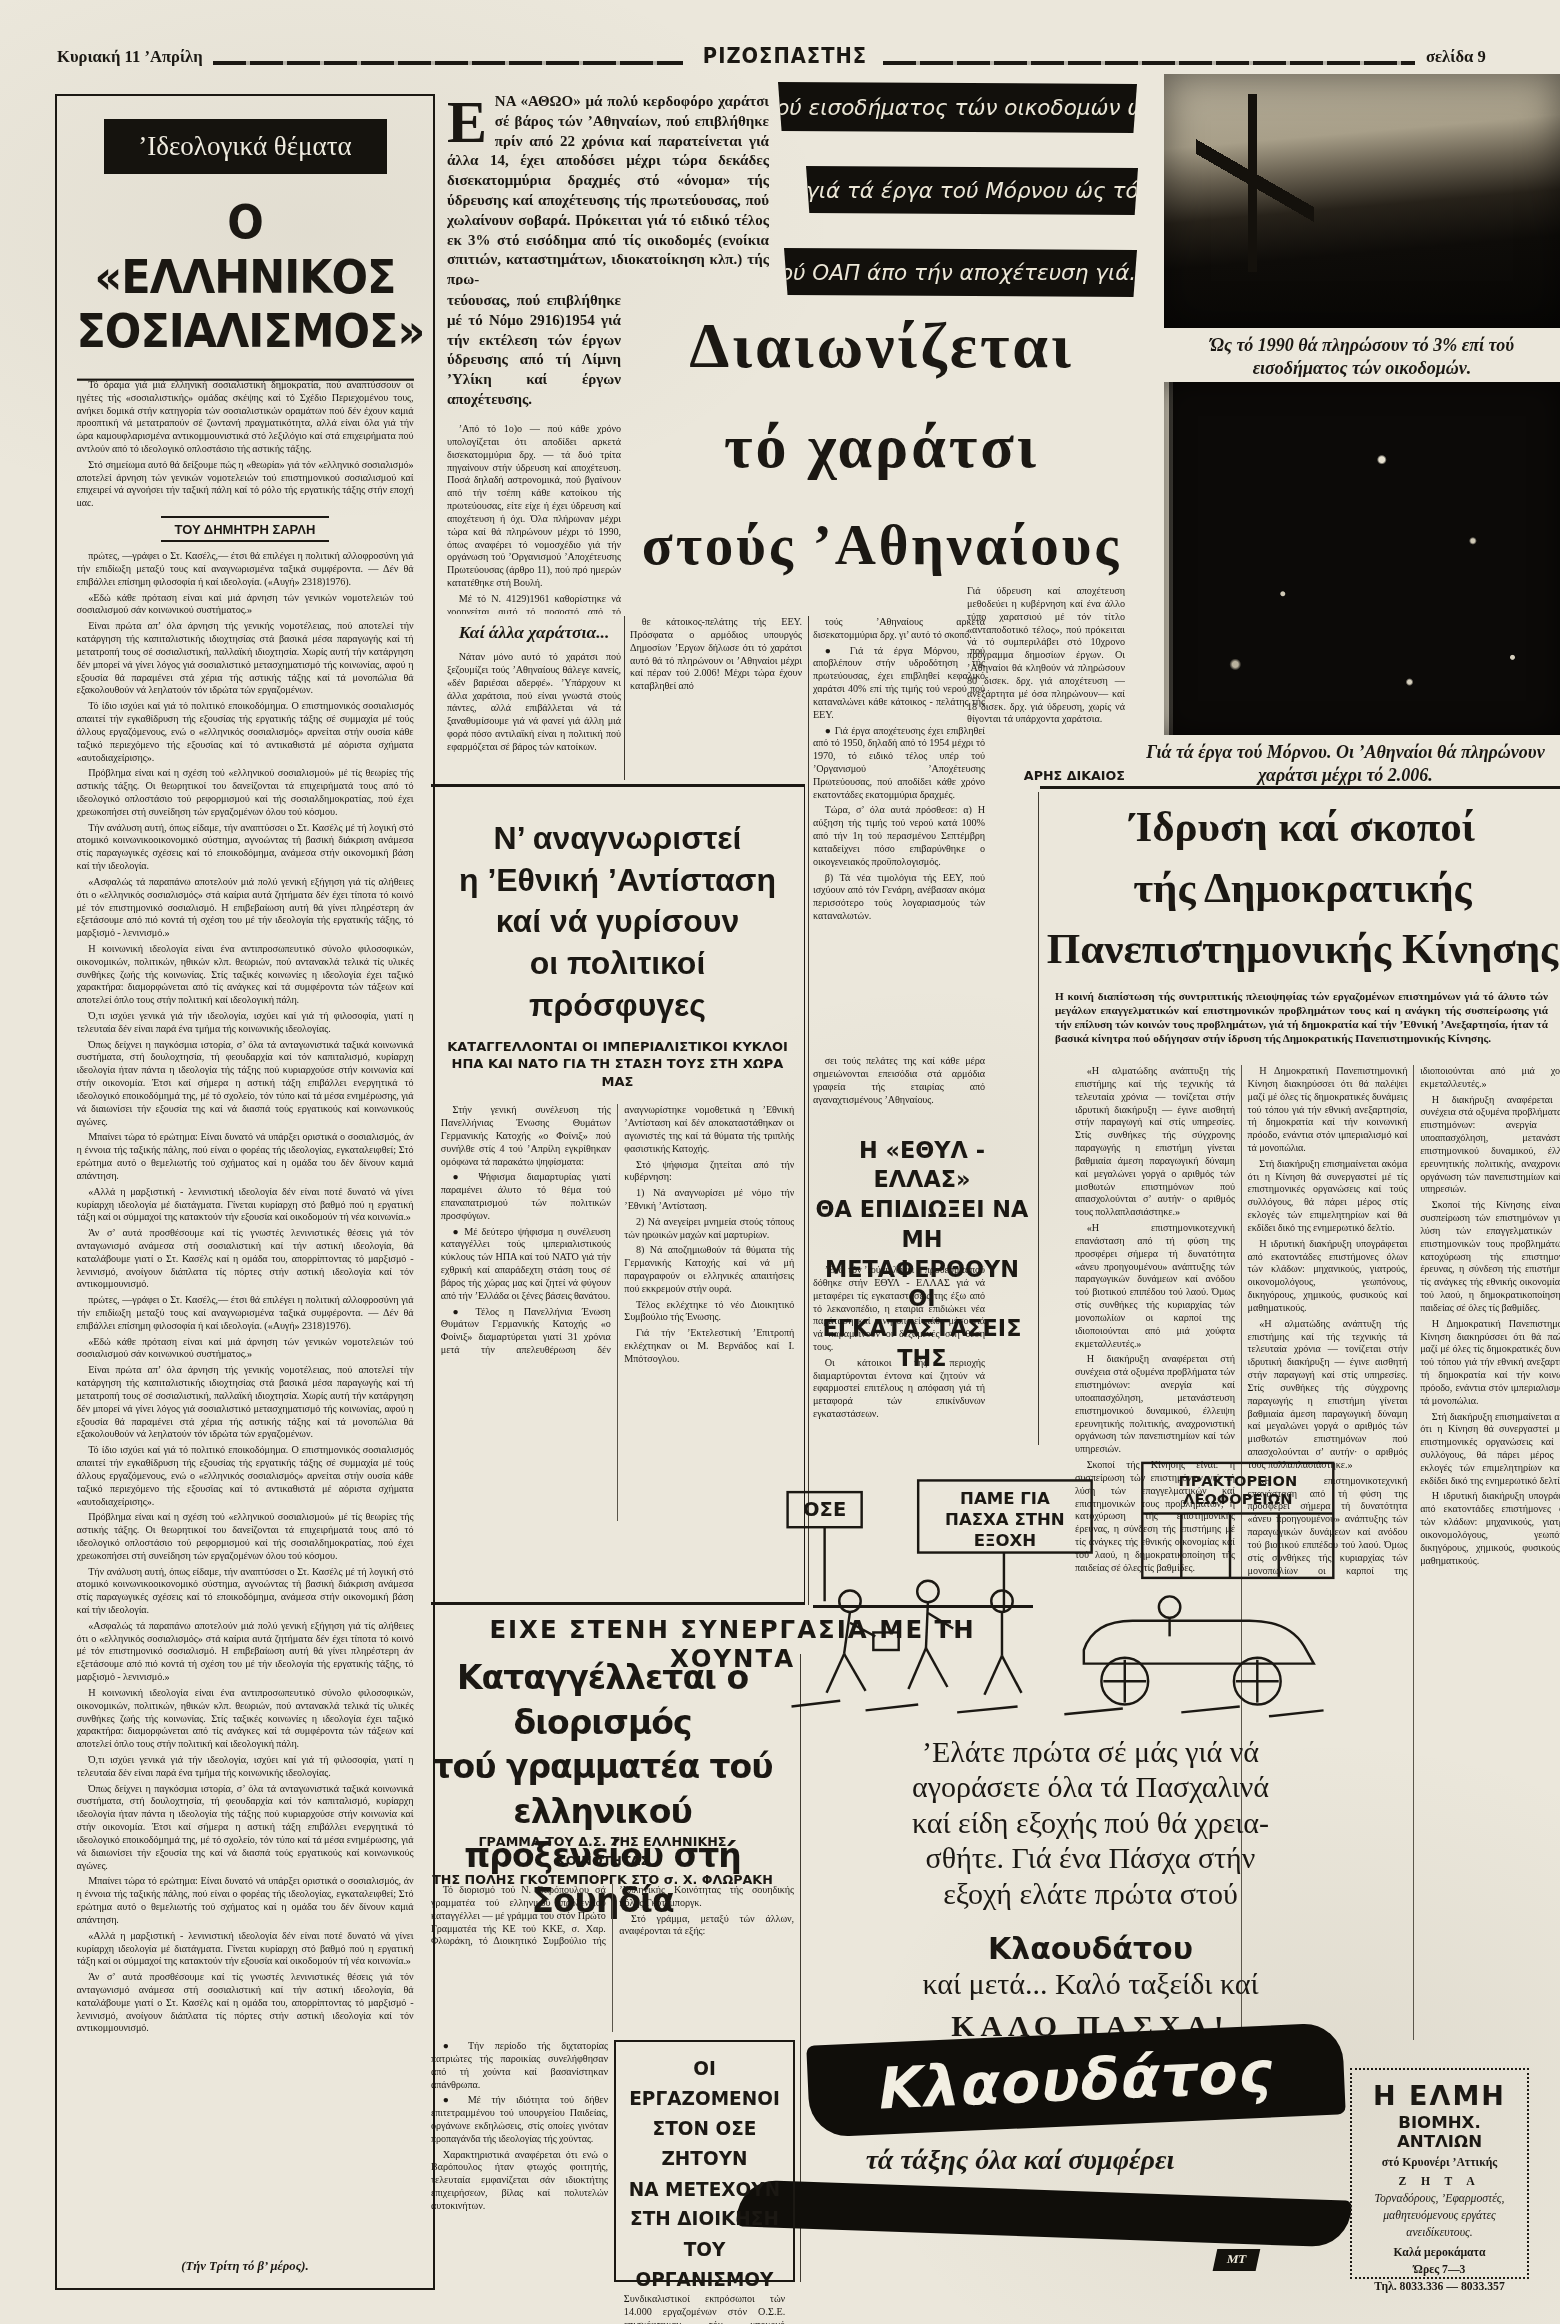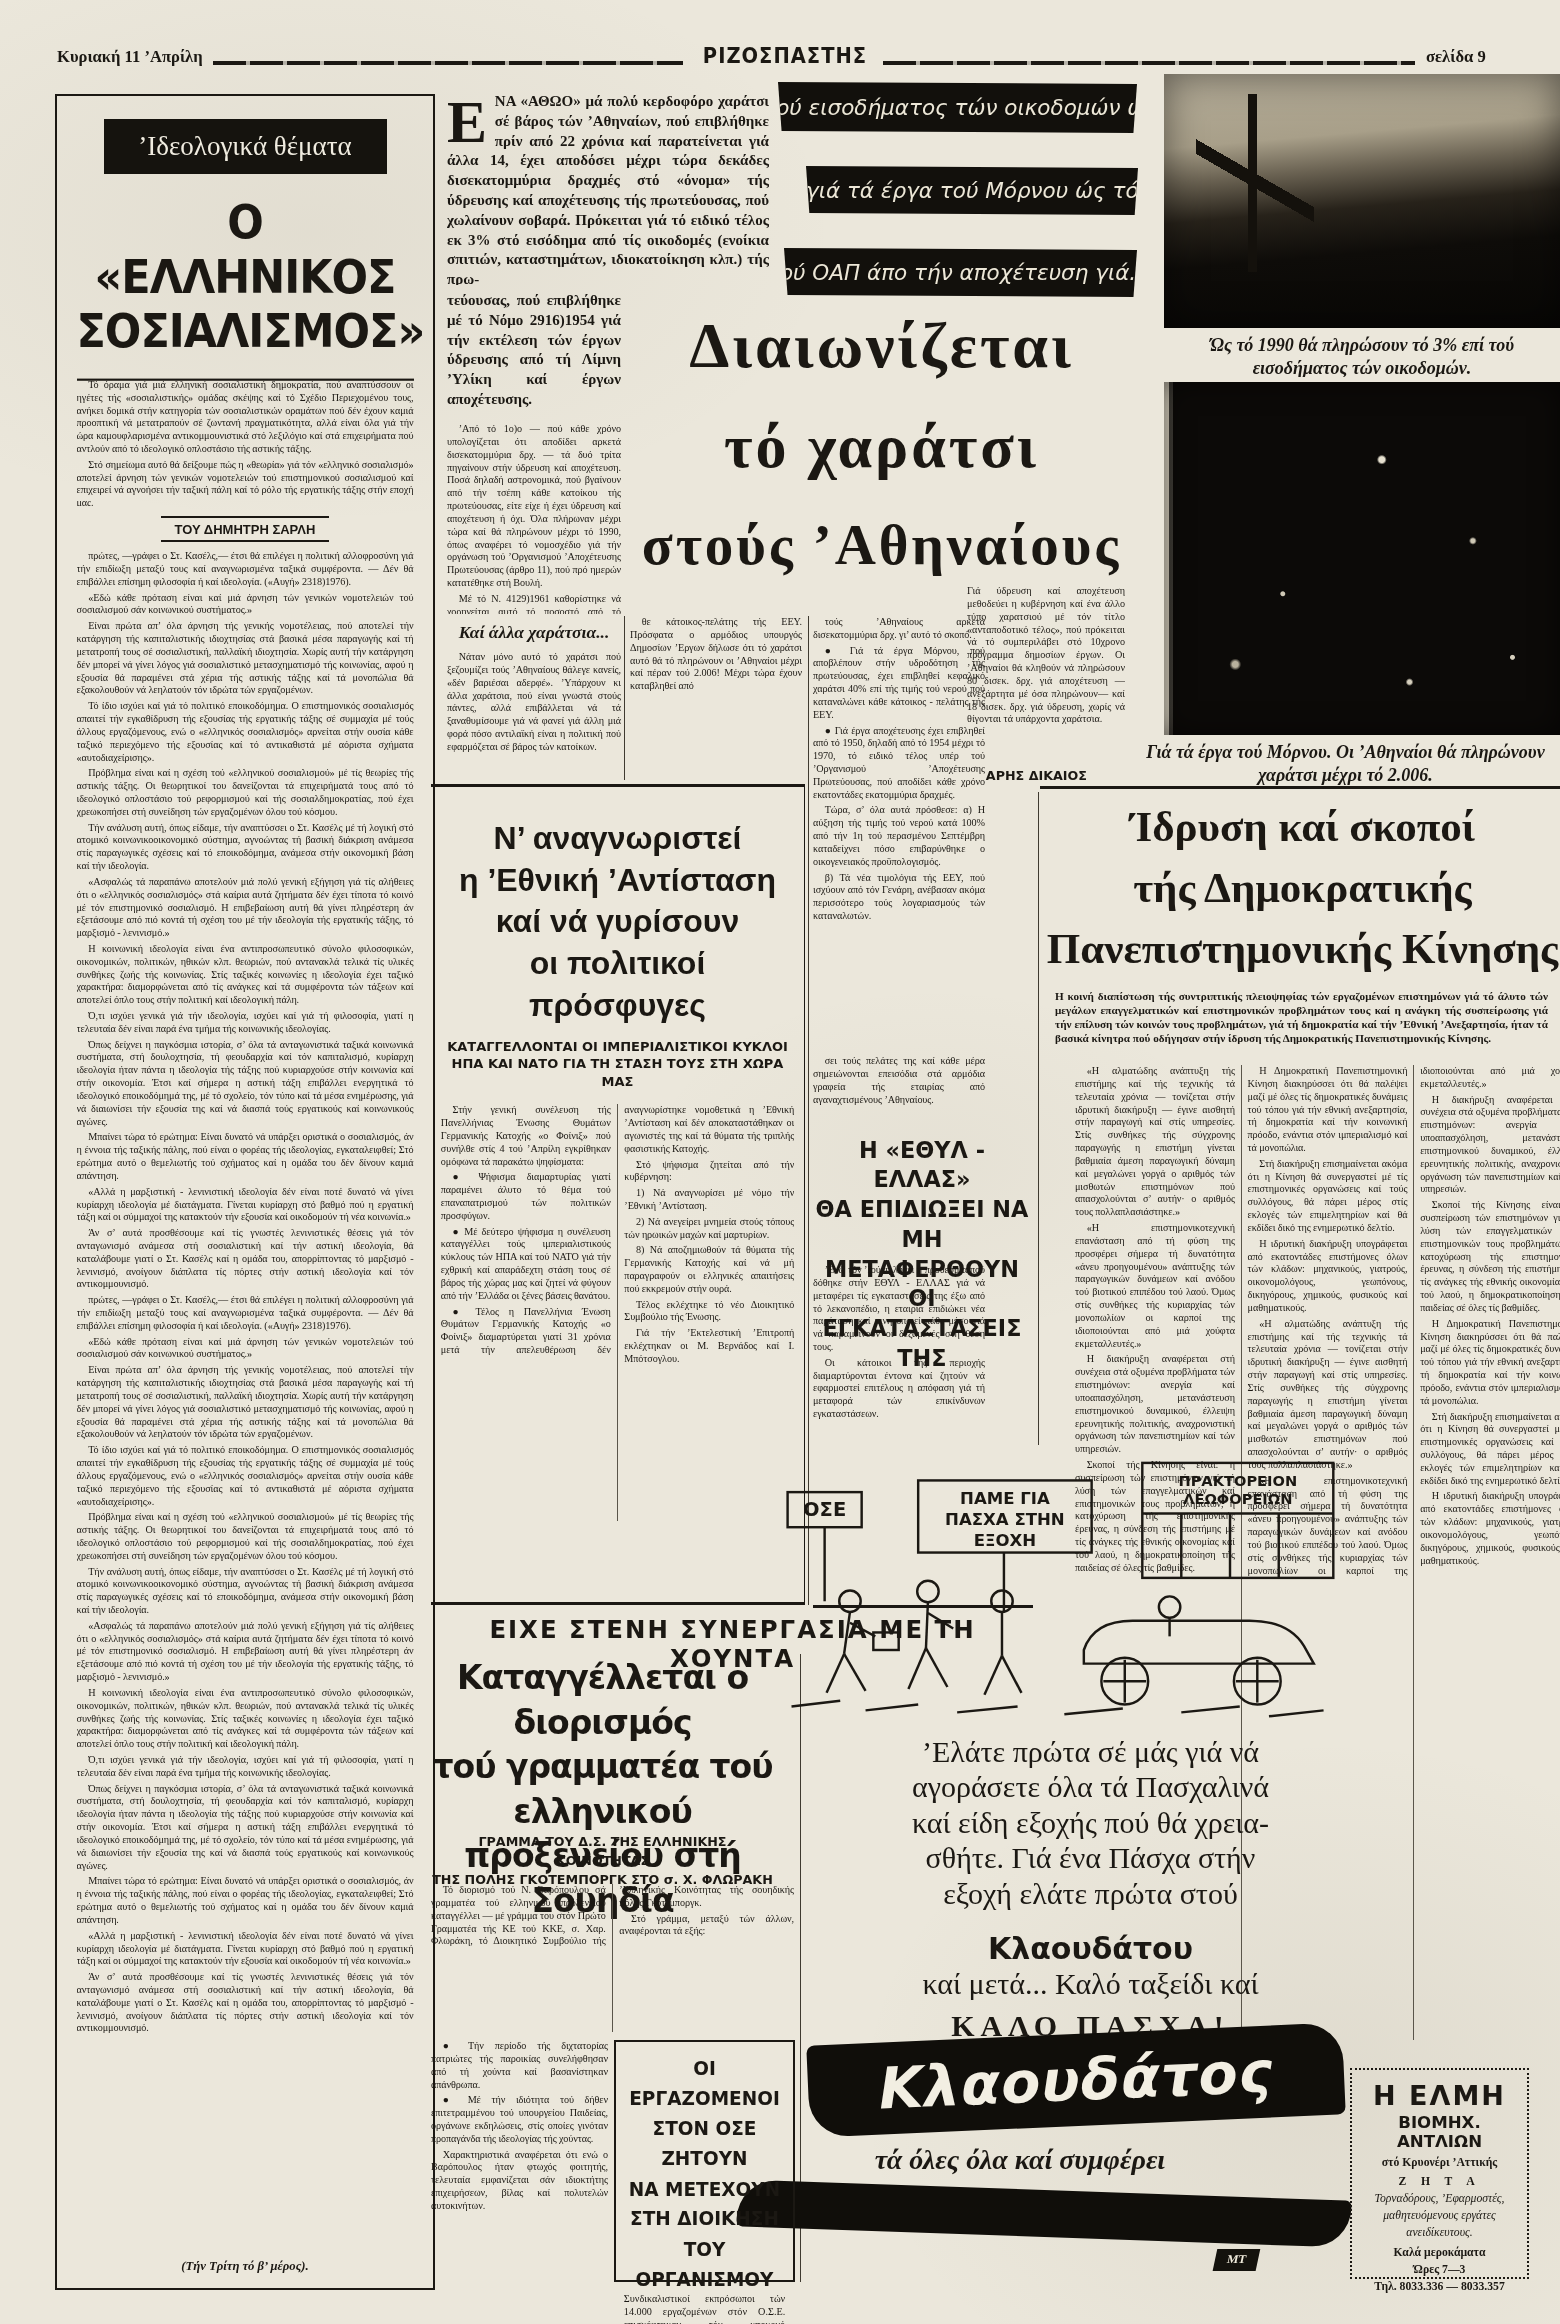--- a/index.html
+++ b/index.html
@@ -163,21 +163,21 @@
   <div class="abs vline" style="left:1038px;top:792px;height:653px;"></div>
 
   <div class="abs small" style="left:813px;top:616px;width:172px;height:433px;">
       <p>τούς ’Αθηναίους αρκετά δισεκατομμύρια δρχ. γι’ αυτό τό σκοπό.</p>
       <p>● Γιά τά έργα Μόρνου, πού αποβλέπουν στήν υδροδότηση τής πρωτεύουσας, έχει επιβληθεί κεφαλικό χαράτσι 40% επί τής τιμής τού νερού πού καταναλώνει κάθε κάτοικος - πελάτης τής ΕΕΥ.</p>
       <p>● Γιά έργα αποχέτευσης έχει επιβληθεί από τό 1950, δηλαδή από τό 1954 μέχρι τό 1970, τό ειδικό τέλος υπέρ τού ’Οργανισμού ’Αποχέτευσης Πρωτεύουσας, πού αποδίδει κάθε χρόνο εκατοντάδες εκατομμύρια δραχμές.</p>
       <p>Τώρα, σ’ όλα αυτά πρόσθεσε: α) Η αύξηση τής τιμής τού νερού κατά 100% από τήν 1η τού περασμένου Σεπτέμβρη καταδείχνει πόσο επιβαρύνθηκε ο οικογενειακός προϋπολογισμός.</p>
       <p>β) Τά νέα τιμολόγια τής ΕΕΥ, πού ισχύουν από τόν Γενάρη, ανέβασαν ακόμα περισσότερο τούς λογαριασμούς τών καταναλωτών.</p>
     </div>
   <div class="abs smallb" style="left:967px;top:585px;width:158px;height:181px;font-size:10.2px;">Γιά ύδρευση καί αποχέτευση μεθοδεύει η κυβέρνηση καί ένα άλλο τύπο χαρατσιού μέ τόν τίτλο «ανταποδοτικό τέλος», πού πρόκειται νά τό συμπεριλάβει στό 10χρονο πρόγραμμα δημοσίων έργων. Οι ’Αθηναίοι θά κληθούν νά πληρώσουν 80 δισεκ. δρχ. γιά αποχέτευση —ανεξάρτητα μέ όσα πληρώνουν— καί 18 δισεκ. δρχ. γιά ύδρευση, χωρίς νά θίγονται τά υπάρχοντα χαράτσια.</div>
-  <div class="abs" style="left:929px;top:768px;width:158px;text-align:right;font-family:'DejaVu Sans',sans-serif;font-weight:bold;font-size:12.7px;">ΑΡΗΣ ΔΙΚΑΙΟΣ</div>
+  <div class="abs" style="left:967px;top:768px;width:158px;text-align:right;font-family:'DejaVu Sans',sans-serif;font-weight:bold;font-size:12.7px;">ΑΡΗΣ ΔΙΚΑΙΟΣ</div>
 
   <div class="abs psifisma" style="left:431px;top:784px;width:374px;height:821px;">
     <div class="psihead" style="margin-top:17.6px;">Ν’ αναγνωριστεί
 η ’Εθνική ’Αντίσταση
 καί νά γυρίσουν
 οι πολιτικοί πρόσφυγες</div>
     <div class="psisub">ΚΑΤΑΓΓΕΛΛΟΝΤΑΙ ΟΙ ΙΜΠΕΡΙΑΛΙΣΤΙΚΟΙ ΚΥΚΛΟΙ
 ΗΠΑ ΚΑΙ ΝΑΤΟ ΓΙΑ ΤΗ ΣΤΑΣΗ ΤΟΥΣ ΣΤΗ ΧΩΡΑ ΜΑΣ</div>
     <div class="small twocol" style="margin-top:13.7px;height:417px;">
         <p>Στήν γενική συνέλευση τής Πανελλήνιας Ένωσης Θυμάτων Γερμανικής Κατοχής «ο Φοίνιξ» πού συνήλθε στίς 4 τού ’Απρίλη εγκρίθηκαν ομόφωνα τά παρακάτω ψηφίσματα:</p>
@@ -305,21 +305,21 @@
     <div class="adline">καί είδη εξοχής πού θά χρεια-</div>
     <div class="adline">σθήτε. Γιά ένα Πάσχα στήν</div>
     <div class="adline">εξοχή ελάτε πρώτα στού</div>
     <div class="adline adbrandline">Κλαουδάτου</div>
     <div class="adline">καί μετά... Καλό ταξείδι καί</div>
     <div class="adline adcaps" style="margin-top:5.9px;">ΚΑΛΟ ΠΑΣΧΑ!</div>
   </div>
   <div class="abs ribbon" style="left:808px;top:2034px;width:536px;height:92px;transform:rotate(-2.5deg);border-radius:7.8px 39px 7.8px 39px;">
     <div class="brandtxt">Κλαουδάτος</div>
   </div>
-  <div class="abs tagline" style="left:815px;top:2144px;width:410px;text-align:center;">τά όλες όλα καί συμφέρει</div>
+  <div class="abs tagline" style="left:815px;top:2144px;width:410px;text-align:center;">τά τάξης όλα καί συμφέρει</div>
   <div class="abs ribbon" style="left:737px;top:2190px;width:614px;height:47px;transform:rotate(2deg);border-radius:39px 5.9px 39px 5.9px;"></div>
   <div class="abs" style="left:1215px;top:2249px;width:43px;height:21.5px;background:#14120d;color:#efeadb;font-size:11.7px;font-weight:bold;text-align:center;line-height:21.5px;transform:skewX(-12deg);">ΜΤ</div>
 
   <div class="abs osebox" style="left:614px;top:2040px;width:181px;height:242px;">
     <div class="osehead">ΟΙ ΕΡΓΑΖΟΜΕΝΟΙ
 ΣΤΟΝ ΟΣΕ ΖΗΤΟΥΝ
 ΝΑ ΜΕΤΕΧΟΥΝ
 ΣΤΗ ΔΙΟΙΚΗΣΗ
 ΤΟΥ ΟΡΓΑΝΙΣΜΟΥ</div>
     <div class="smallb" style="margin-top:9.8px;font-size:10.2px;">Συνδικαλιστικοί εκπρόσωποι τών 14.000 εργαζομένων στόν Ο.Σ.Ε. επισκέφτηκαν τόν υπουργό Μεταφορών κ. Βογιατζή καί ζήτησαν στή διοίκηση τού οργανισμού νά μετέχουν καί αντιπρόσωποι τού προσωπικού.</div>

